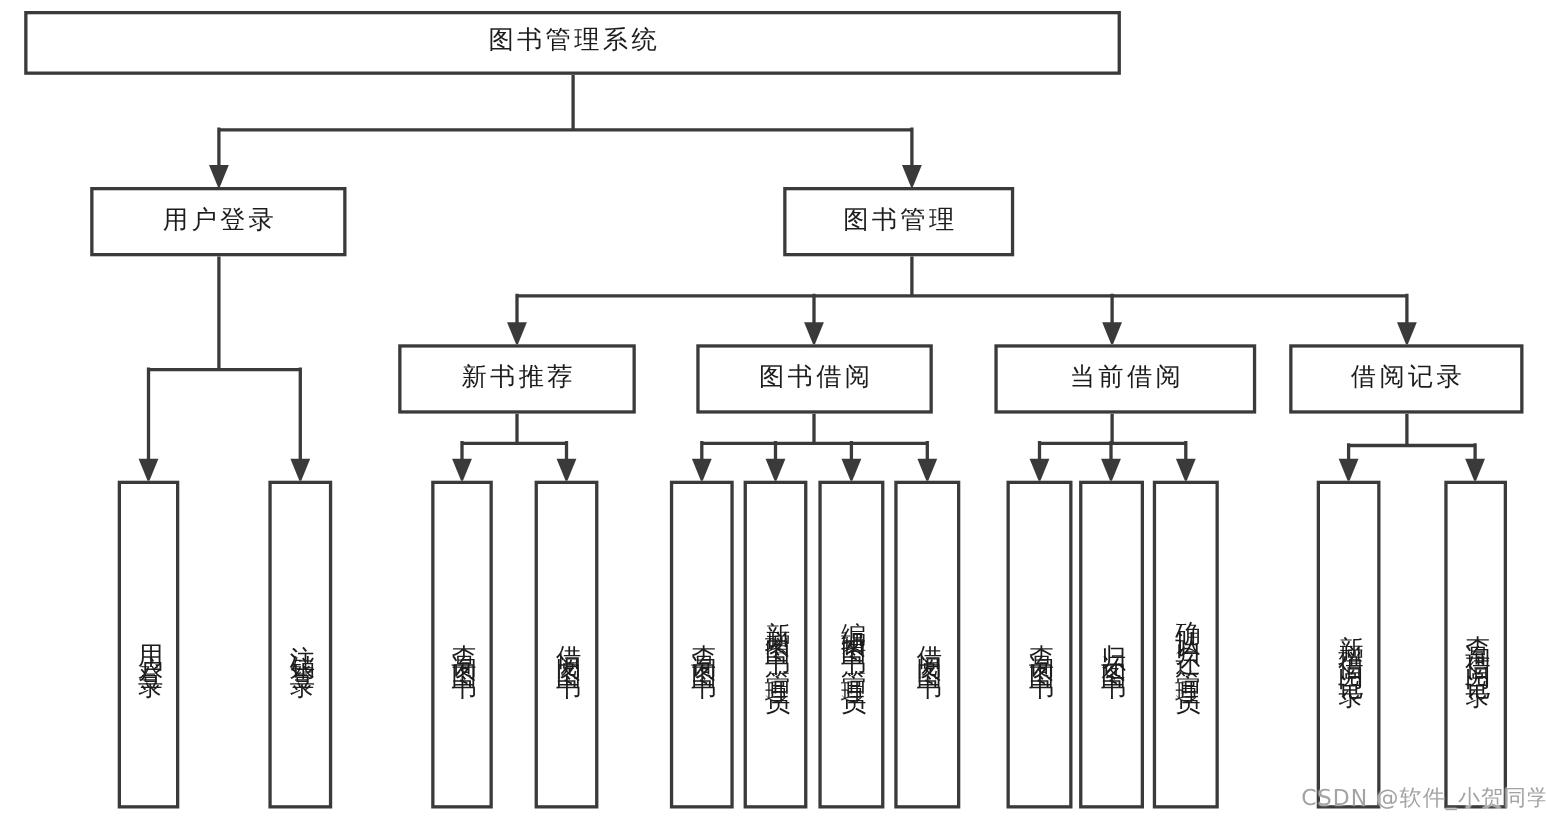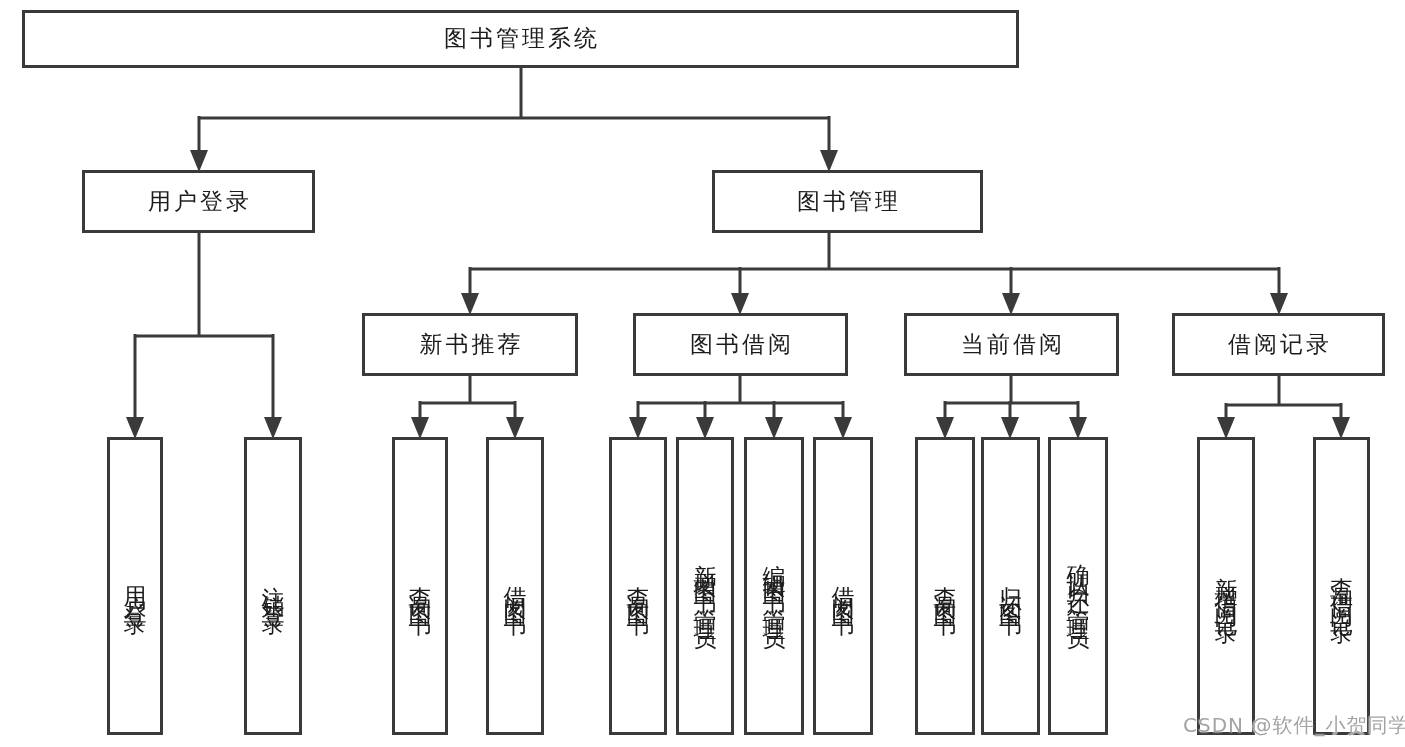--- a/index.html
+++ b/index.html
@@ -23,20 +23,21 @@
     position:absolute;
     box-sizing:border-box;
     border:3px solid var(--line);
     background:var(--bg);
     display:flex;align-items:center;justify-content:center;
     color:var(--text);
     font-size:23px;
     letter-spacing:3px;
     line-height:1.2;
     z-index:2;
+    font-family:Liberation Mono, monospace;
   }
   .node .hlabel{display:block;text-indent:3px;}
   .leaf{
     font-size:23px;
   }
   .leaf .vtext{
     writing-mode:vertical-rl;
     text-orientation:mixed;
     letter-spacing:9px;
     line-height:1;
@@ -98,31 +99,31 @@
     </g>
   </svg>
 
   <div class="node" style="left:22px;top:10px;width:997px;height:58px;">
     <span class="hlabel">图书管理系统</span>
   </div>
 
   <div class="node" style="left:82px;top:170px;width:233px;height:63px;">
     <span class="hlabel">用户登录</span>
   </div>
-  <div class="node" style="left:712px;top:170px;width:271px;height:63px;">
+  <div class="node" style="left:712px;top:170px;width:210px;height:63px;">
     <span class="hlabel">图书管理</span>
   </div>
 
   <div class="node" style="left:633px;top:313px;width:215px;height:63px;">
     <span class="hlabel">图书借阅</span>
   </div>
   <div class="node" style="left:362px;top:313px;width:216px;height:63px;">
     <span class="hlabel">新书推荐</span>
   </div>
-  <div class="node" style="left:904px;top:313px;width:215px;height:63px;">
+  <div class="node" style="left:904px;top:313px;width:238px;height:63px;">
     <span class="hlabel">当前借阅</span>
   </div>
   <div class="node" style="left:1172px;top:313px;width:213px;height:63px;">
     <span class="hlabel">借阅记录</span>
   </div>
 
   <div class="node leaf" style="left:107px;top:437px;width:56px;height:298px;">
     <span class="vtext">用户登录</span>
   </div>
   <div class="node leaf" style="left:244px;top:437px;width:58px;height:298px;">

